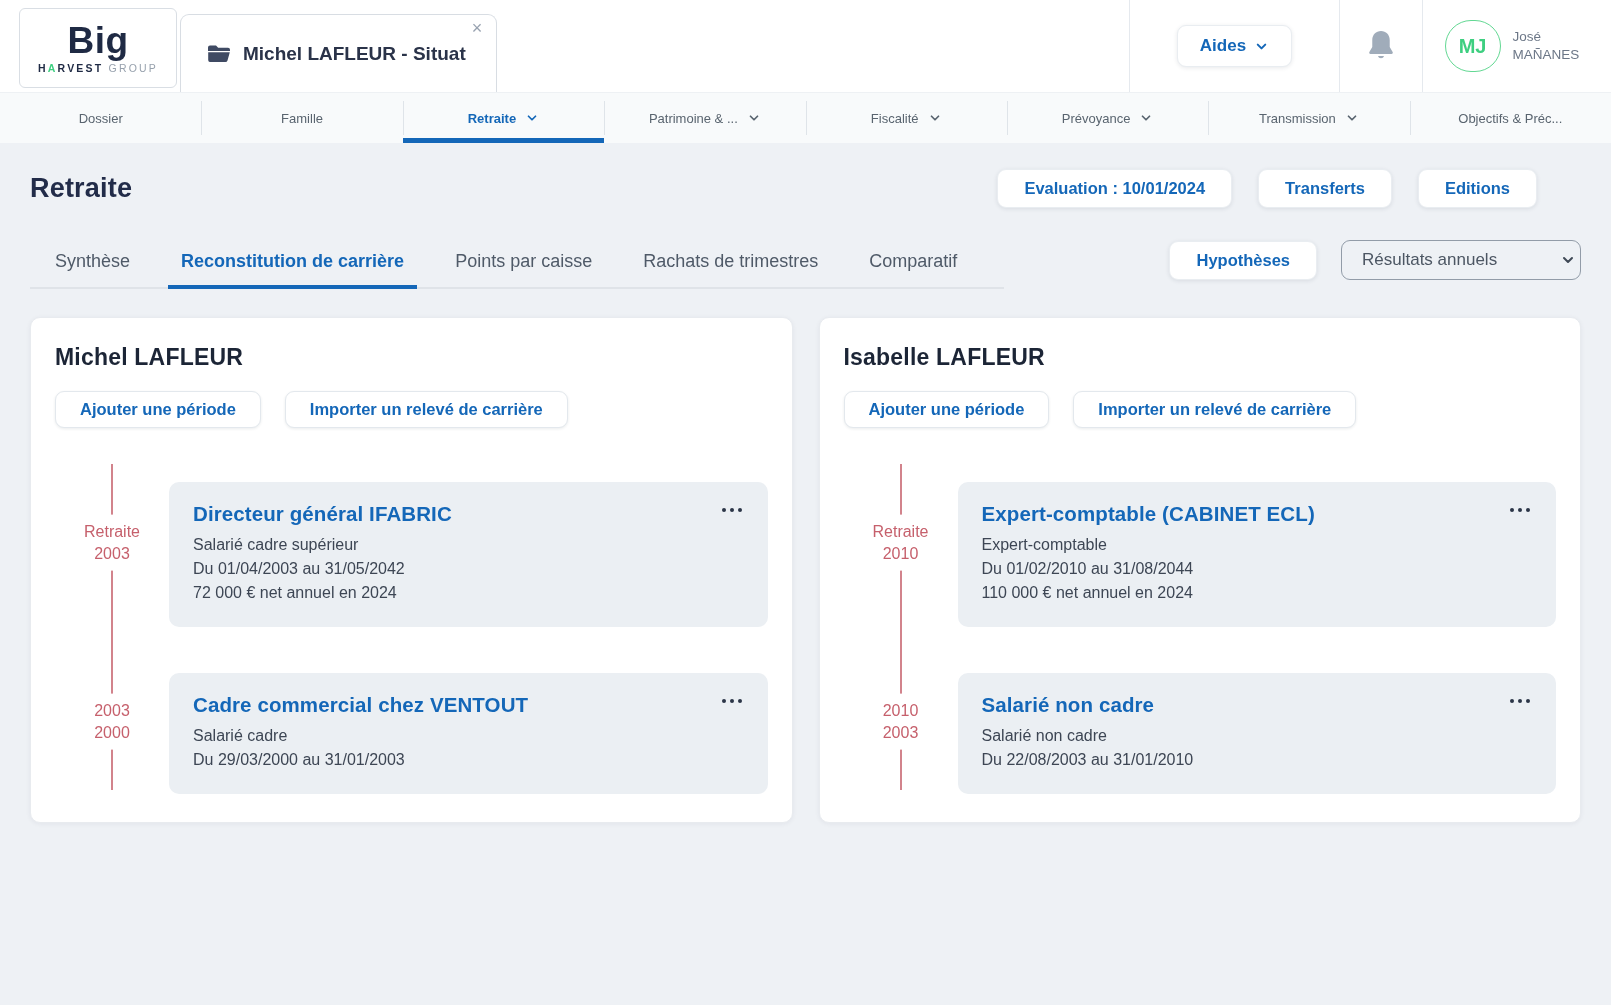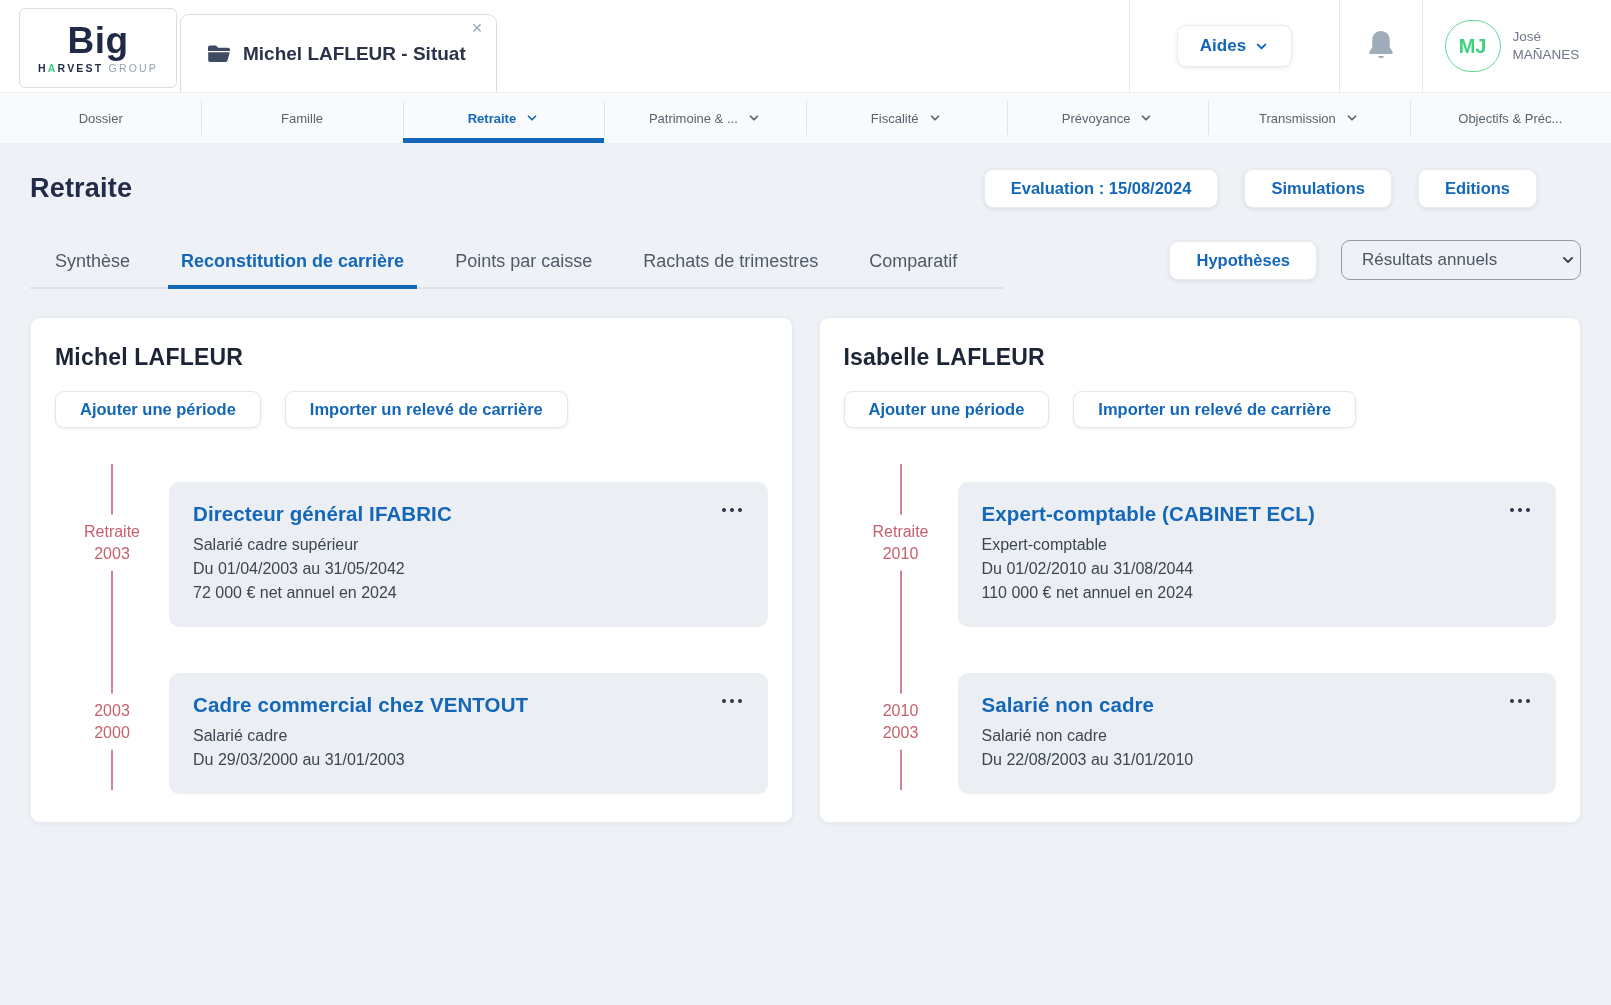--- a/index.html
+++ b/index.html
@@ -238,22 +238,22 @@
   <div class="nav-item">
       <span>Objectifs &amp; Préc...</span>
     </div>
 </nav>
 
 <main class="content">
 
   <div class="page-head">
     <h1 class="page-title">Retraite</h1>
     <div class="head-actions">
-      <button class="white-btn">Evaluation : 15/08/2024</button>
-      <button class="white-btn">Simulations</button>
+      <button class="white-btn">Evaluation : 10/01/2024</button>
+      <button class="white-btn">Transferts</button>
       <button class="white-btn">Editions</button>
     </div>
   </div>
 
   <div class="subtab-row">
     <div class="subtabs">
       <div class="subtab">Synthèse</div>
       <div class="subtab active">Reconstitution de carrière</div>
       <div class="subtab">Points par caisse</div>
       <div class="subtab">Rachats de trimestres</div>

